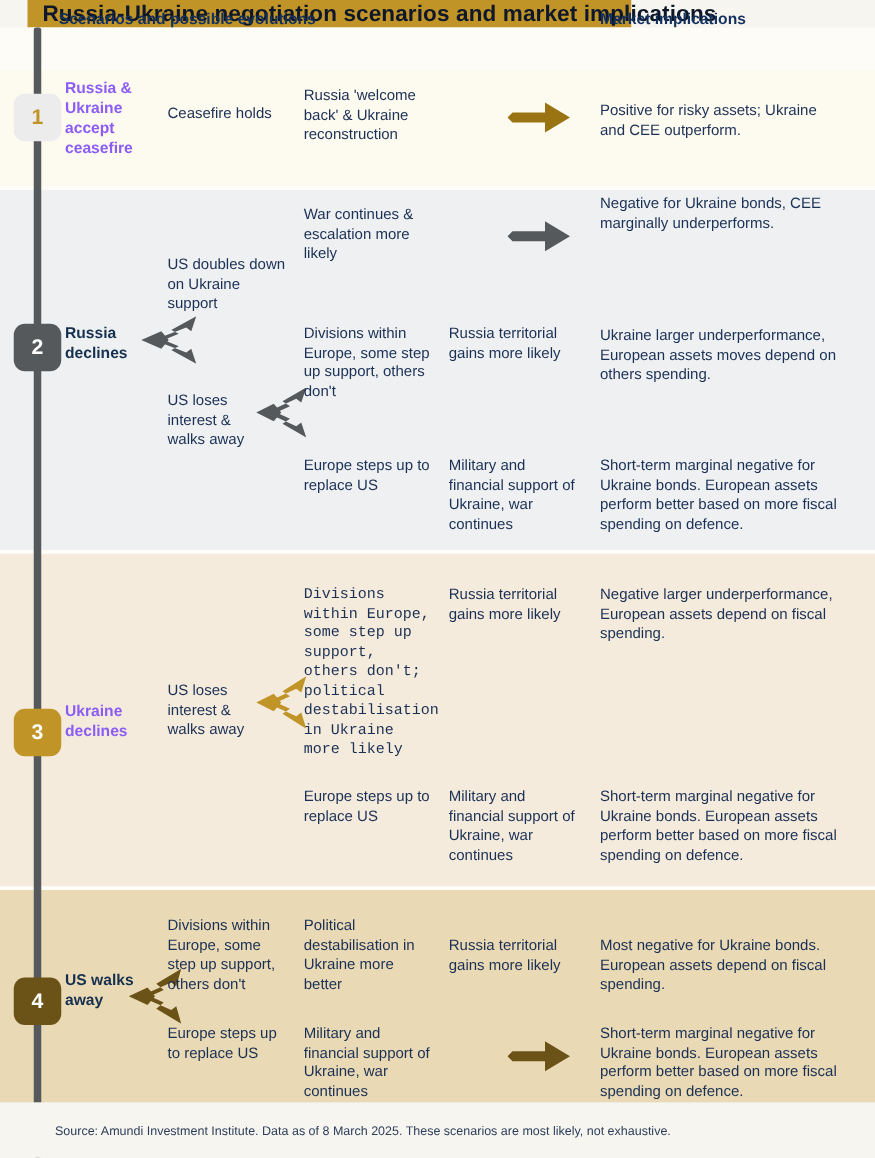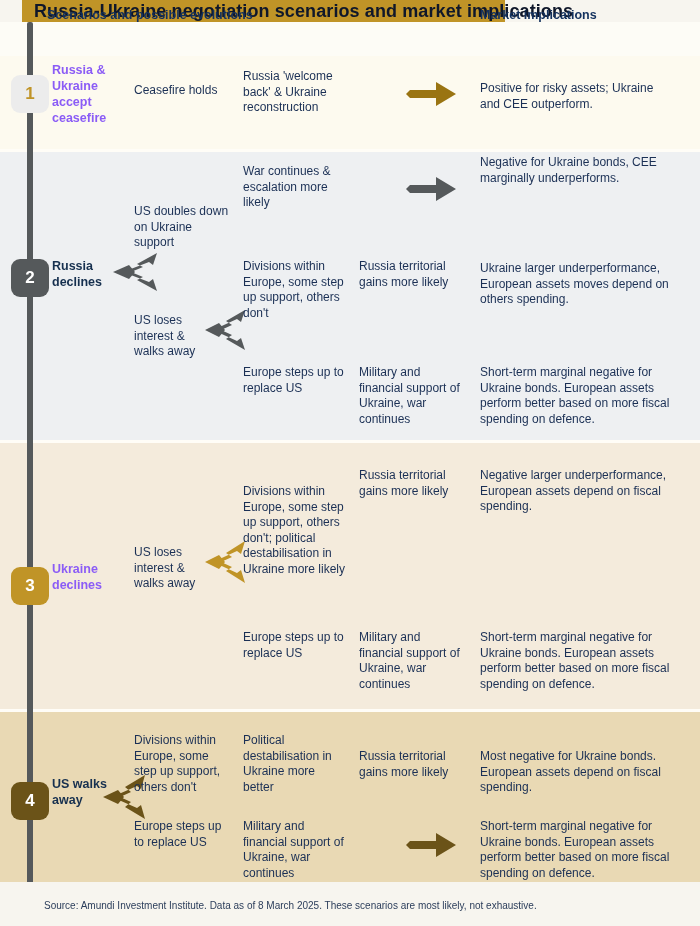--- a/index.html
+++ b/index.html
@@ -162,21 +162,21 @@
 <div class="cell" style="left:359px;top:365px;width:105px;">Military and financial support of Ukraine, war continues</div>
 <div class="cell" style="left:480px;top:365px;width:195px;">Short-term marginal negative for Ukraine bonds. European assets perform better based on more fiscal spending on defence.</div>
 
 <div class="cell" style="left:134px;top:545px;width:70px;">US loses interest &amp; walks away</div>
 <div class="fork" style="left:205px;top:541px;">
   <svg width="40" height="42" viewBox="0 0 40 42">
     <path d="M40,0 L21,12 L27,16 L16,21 L27,26 L21,30 L40,42 L36,29 L32,32 L8,21 L32,10 L36,13 Z" fill="#c09427"></path>
     <path d="M0,21 L14,14 L20,21 L14,28 Z" fill="#c09427"></path>
   </svg>
 </div>
-<div class="cell" style="left:243px;top:484px;width:105px;">Divisions within Europe, some step up support, others don't; political destabilisation in Ukraine more likely</div>
+<div class="cell" style="left:243px;top:468px;width:105px;font-family:Liberation Mono, monospace;">Divisions within Europe, some step up support, others don't; political destabilisation in Ukraine more likely</div>
 <div class="cell" style="left:359px;top:468px;width:105px;">Russia territorial gains more likely</div>
 <div class="cell" style="left:480px;top:468px;width:195px;">Negative larger underperformance, European assets depend on fiscal spending.</div>
 
 <div class="cell" style="left:243px;top:630px;width:105px;">Europe steps up to replace US</div>
 <div class="cell" style="left:359px;top:630px;width:105px;">Military and financial support of Ukraine, war continues</div>
 <div class="cell" style="left:480px;top:630px;width:195px;">Short-term marginal negative for Ukraine bonds. European assets perform better based on more fiscal spending on defence.</div>
 
 <div class="fork" style="left:103px;top:775px;">
   <svg width="42" height="44" viewBox="0 0 42 44">
     <path d="M42,0 L22,12 L28,17 L17,22 L28,27 L22,32 L42,44 L38,30 L34,33 L9,22 L34,11 L38,14 Z" fill="#6b5318"></path>

